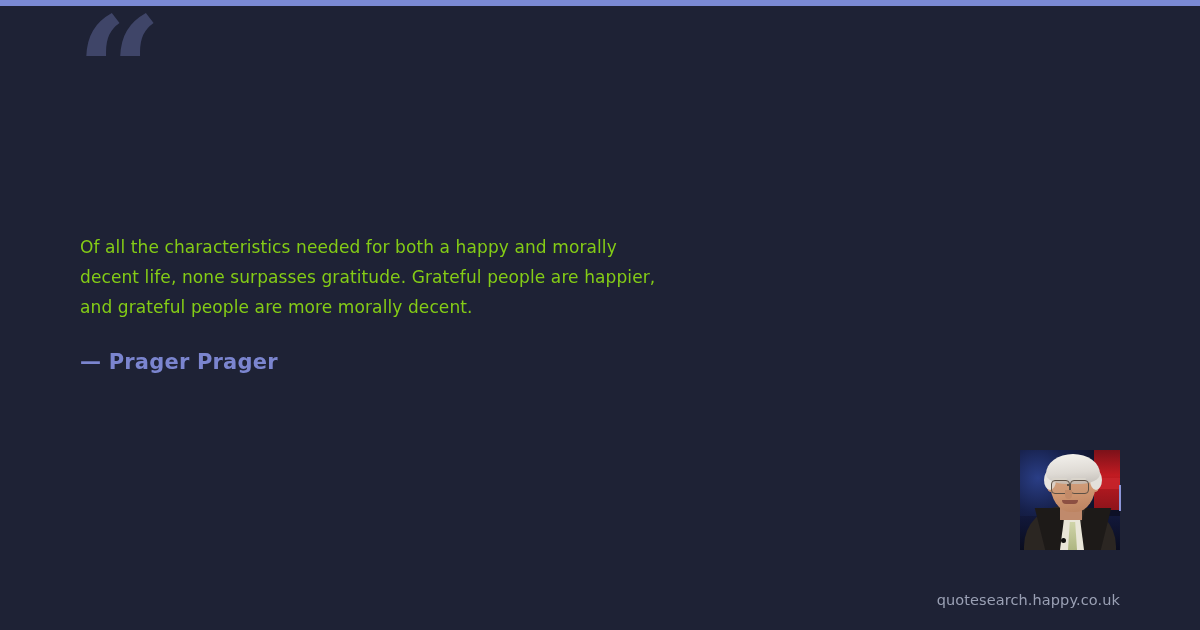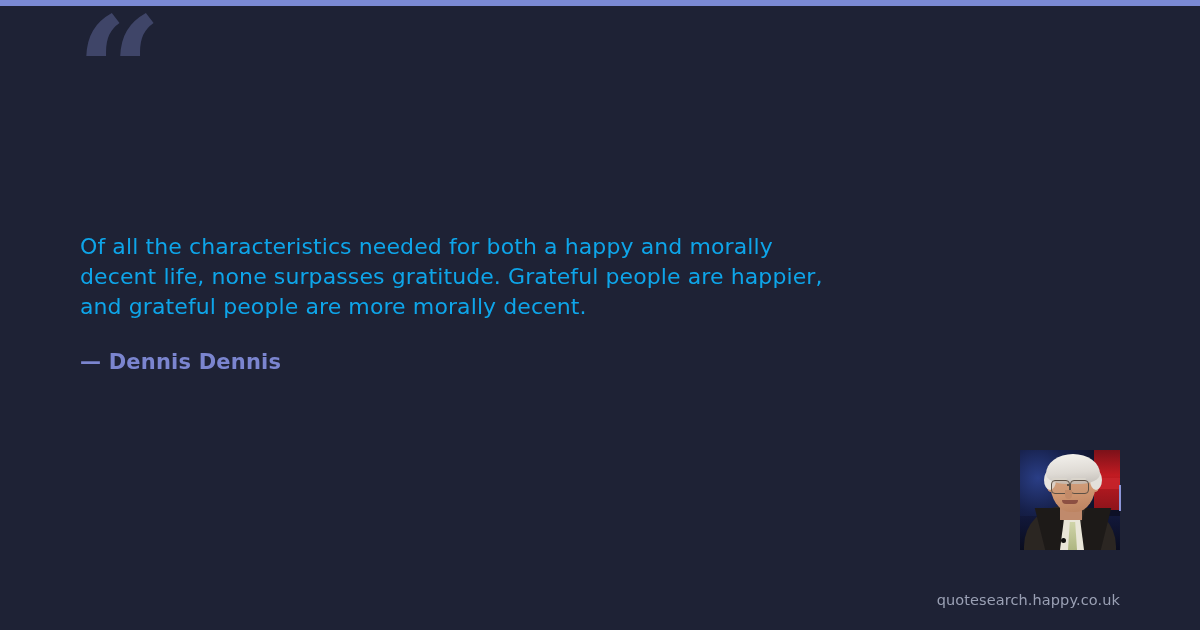--- a/index.html
+++ b/index.html
@@ -50,24 +50,24 @@
 
   
   .quote-block {
     position: absolute;
     left: 80px;
     top: 232px;
     width: 960px;
   }
   .quote-text {
     margin: 0;
-    font-size: 22px;
+    font-size: 17px;
     line-height: 30px;
     font-weight: 400;
-    color: #0ea5e9;
+    color: #84cc16;
     letter-spacing: 0.1px;
     white-space: pre-line;
   }
 
   
   .author {
     position: absolute;
     left: 80px;
     top: 348px;
     font-size: 21px;
@@ -330,21 +330,21 @@
   <div class="accent-bar"></div>
 
   <div class="quote-mark">“</div>
 
   <div class="quote-block">
     <p class="quote-text">Of all the characteristics needed for both a happy and morally
 decent life, none surpasses gratitude. Grateful people are happier,
 and grateful people are more morally decent.</p>
   </div>
 
-  <div class="author">— Dennis Dennis</div>
+  <div class="author">— Prager Prager</div>
 
   <div class="portrait">
     <div class="portrait-scene">
       <div class="bg-dark"></div>
       <div class="bg-red"></div>
       <div class="bg-redband"></div>
       <div class="bg-floor"></div>
 
       <div class="suit"></div>
       <div class="suit-l"></div>

